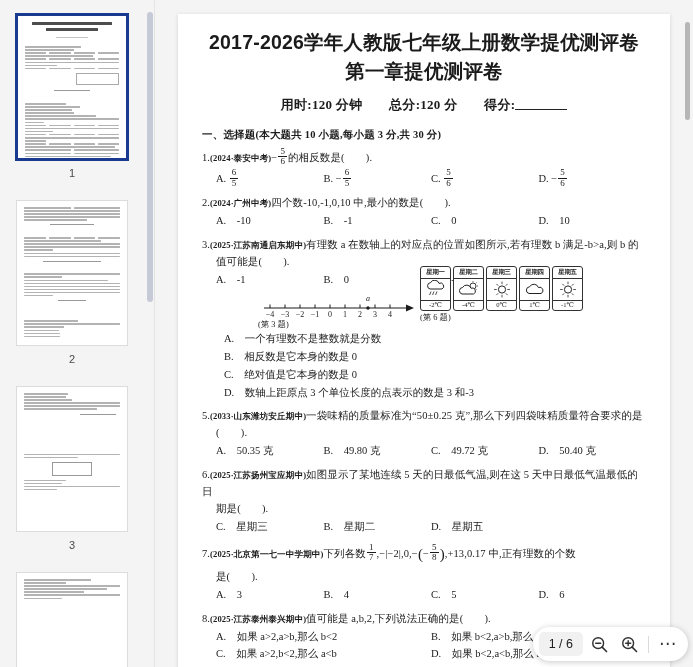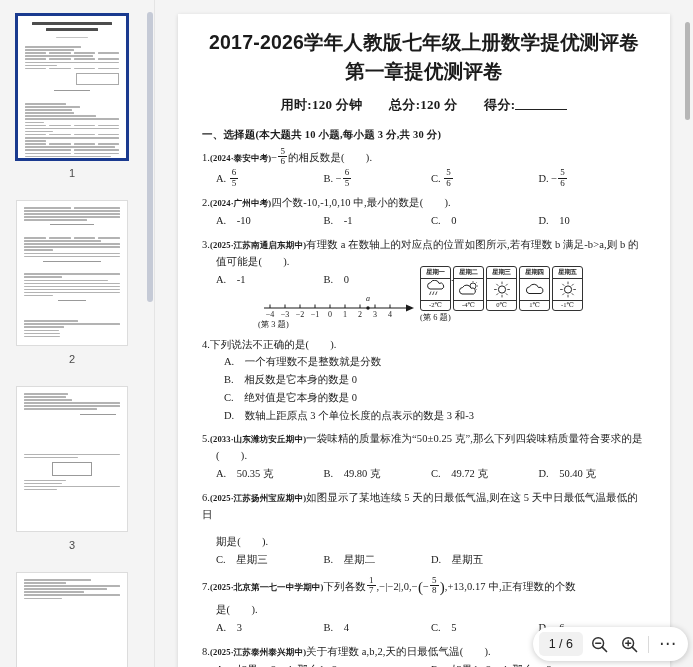--- a/index.html
+++ b/index.html
@@ -604,23 +604,20 @@
                   </g>
                 </svg>
               </div>
               <div class="wtemp">-1℃</div>
             </div>
 
           </div>
           <div class="fig-cap">(第 6 题)</div>
         </div>
 
-        <div class="q" style="margin-top:6px">
-          <span>4.</span><span>下列说法不正确的是(　　).</span>
-        </div>
         <div class="opts-stack">
           <div>A.　一个有理数不是整数就是分数</div>
           <div>B.　相反数是它本身的数是 0</div>
           <div>C.　绝对值是它本身的数是 0</div>
           <div>D.　数轴上距原点 3 个单位长度的点表示的数是 3 和-3</div>
         </div>
 
         <div class="q">
           <span>5.</span><span class="src">(2033·山东潍坊安丘期中)</span><span>一袋味精的质量标准为“50±0.25 克”,那么下列四袋味精质量符合要求的是</span>
         </div>
@@ -628,40 +625,40 @@
         <div class="opts">
           <div>A.　50.35 克</div>
           <div>B.　49.80 克</div>
           <div>C.　49.72 克</div>
           <div>D.　50.40 克</div>
         </div>
 
         <div class="q">
           <span>6.</span><span class="src">(2025·江苏扬州宝应期中)</span><span>如图显示了某地连续 5 天的日最低气温,则在这 5 天中日最低气温最低的日</span>
         </div>
-        <div class="q q-indent" style="margin-top:10px">期是(　　).</div>
+        <div class="q q-indent" style="margin-top:0">期是(　　).</div>
         <div class="opts">
           <div>C.　星期三</div>
           <div>B.　星期二</div>
           <div>D.　星期五</div>
         </div>
 
         <div class="q">
           <span>7.</span><span class="src">(2025·北京第一七一中学期中)</span>下列各数<span class="frac"><span class="n">1</span><span class="d">7</span></span>,−|−2|,0,−<span class="big-paren">(</span>−<span class="frac"><span class="n">5</span><span class="d">8</span></span><span class="big-paren">)</span><span>,+13,0.17 中,正有理数的个数</span>
         </div>
         <div class="q q-indent" style="margin-top:2px">是(　　).</div>
         <div class="opts">
           <div>A.　3</div>
           <div>B.　4</div>
           <div>C.　5</div>
           <div>D.　6</div>
         </div>
 
         <div class="q">
-          <span>8.</span><span class="src">(2025·江苏泰州泰兴期中)</span><span>关于有理数 a,b,2,天的日最低气温(　　).</span>
+          <span>8.</span><span class="src">(2025·江苏泰州泰兴期中)</span><span>值可能是 a,b,2,下列说法正确的是(　　).</span>
         </div>
         <div class="opts half">
           <div>A.　如果 a&gt;2,a&gt;b,那么 b&lt;2</div>
           <div>B.　如果 b&lt;2,a&gt;b,那么 a&gt;2</div>
         </div>
         <div class="opts half" style="margin-top:-2px">
           <div>C.　如果 a&gt;2,b&lt;2,那么 a&lt;b</div>
           <div>D.　如果 b&lt;2,a&lt;b,那么 a&lt;2</div>
         </div>
 

